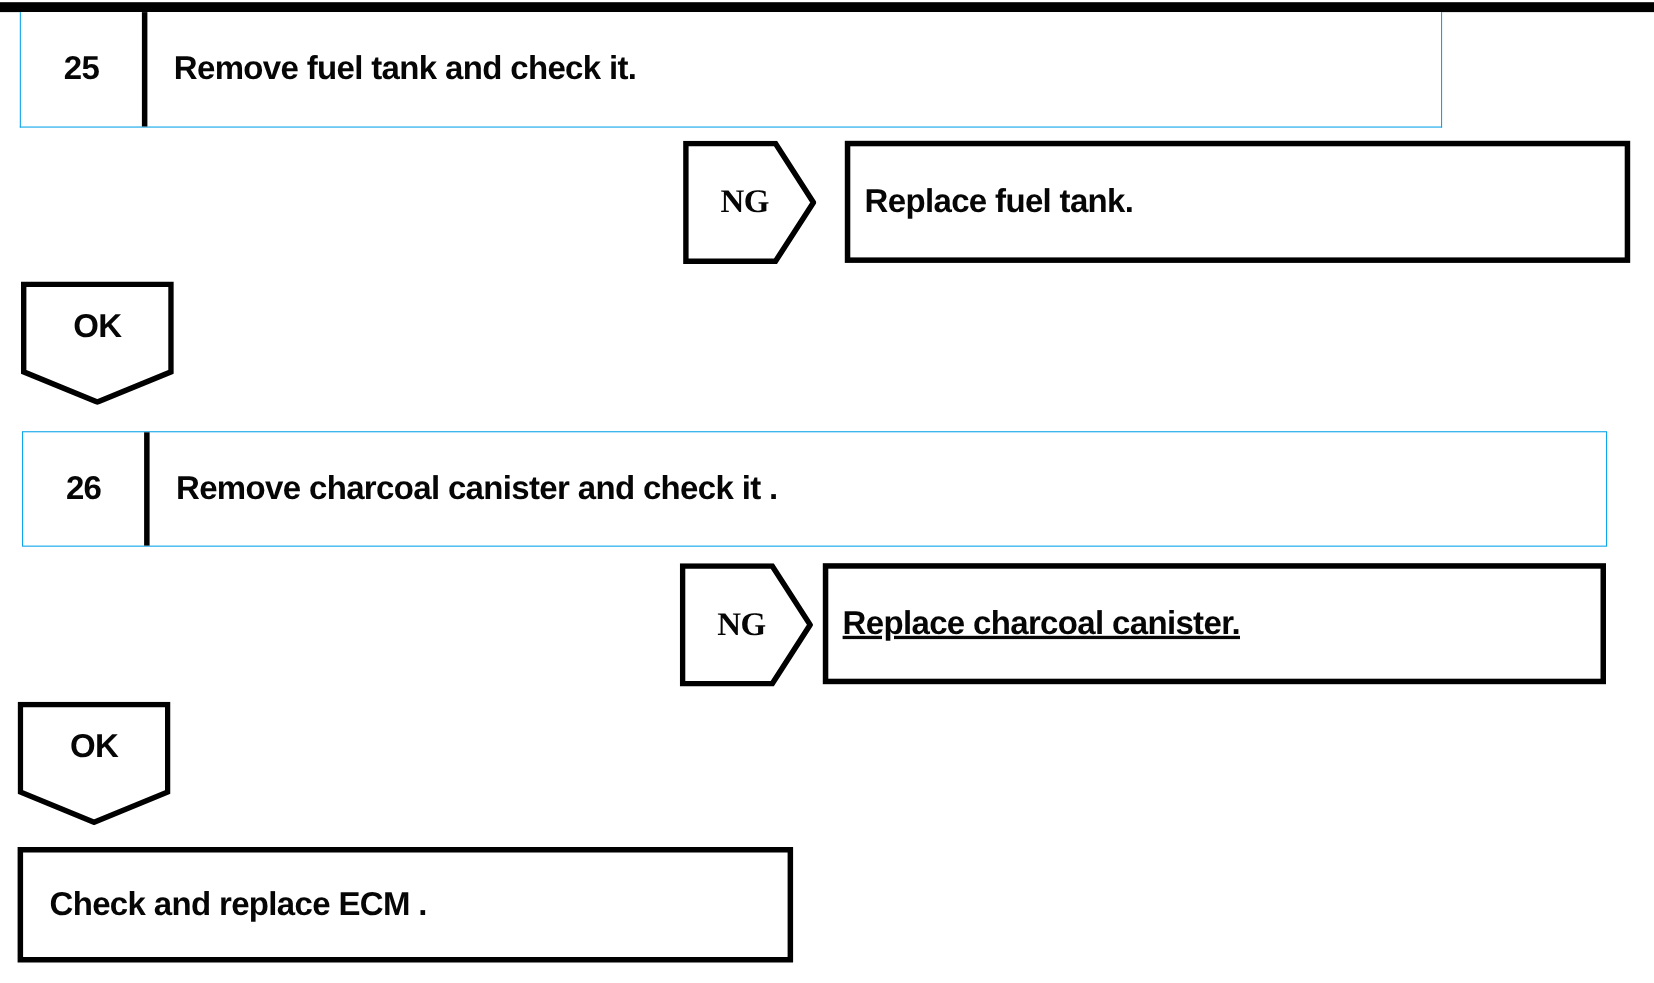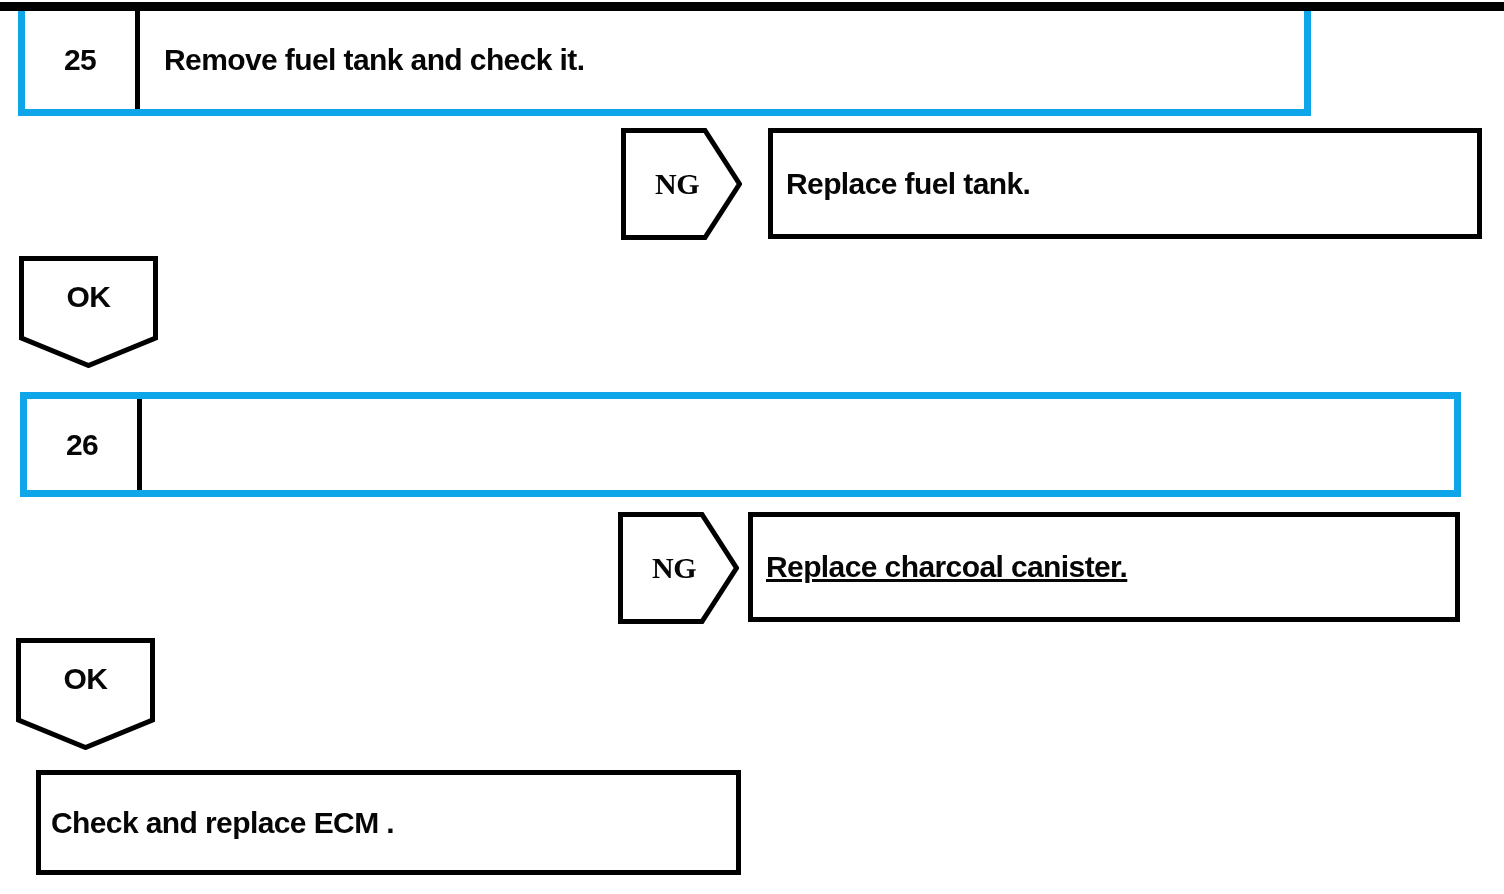--- a/index.html
+++ b/index.html
@@ -27,21 +27,21 @@
   .top-rule {
     position: absolute;
     left: 0; top: 2px;
     width: 1504px; height: 9px;
     background: #000;
   }
   
   .step-box {
     position: absolute;
     box-sizing: border-box;
-    border: 7px solid #0ea5e9;
+    border: 1px solid #0ea5e9;
     background: #fff;
     display: flex;
     flex-direction: row;
     align-items: stretch;
   }
   .step-box.no-top { border-top: none; }
   .num-cell {
     box-sizing: border-box;
     width: 115px;
     border-right: 5px solid #000;
@@ -115,37 +115,40 @@
     <svg width="139" height="112" viewBox="0 0 139 112">
       <polygon points="2.5,2.5 136.5,2.5 136.5,82 69.5,109.5 2.5,82" fill="#ffffff" stroke="#000000" stroke-width="5"></polygon>
     </svg>
     <span class="lbl ok-lbl txt">OK</span>
   </div>
 
   <div class="step-box" style="left:20px; top:392px; width:1441px; height:105px;">
     <div class="num-cell">
       <span class="txt">26</span>
     </div>
+    <div class="instr-cell">
+      <span class="txt">Remove charcoal canister and check it .</span>
+    </div>
   </div>
 
   <div class="pent" style="left:618px; top:512px; width:121px; height:112px;">
     <svg width="121" height="112" viewBox="0 0 121 112">
       <polygon points="2.5,2.5 84,2.5 118.5,56 84,109.5 2.5,109.5" fill="#ffffff" stroke="#000000" stroke-width="5"></polygon>
     </svg>
     <span class="lbl ng-lbl txt">NG</span>
   </div>
 
   <div class="action-box" style="left:748px; top:512px; width:712px; height:110px;text-decoration:underline;">
     <span class="txt">Replace charcoal canister.</span>
   </div>
 
   <div class="pent" style="left:16px; top:638px; width:139px; height:112px;">
     <svg width="139" height="112" viewBox="0 0 139 112">
       <polygon points="2.5,2.5 136.5,2.5 136.5,82 69.5,109.5 2.5,82" fill="#ffffff" stroke="#000000" stroke-width="5"></polygon>
     </svg>
     <span class="lbl ok-lbl txt">OK</span>
   </div>
 
-  <div class="action-box" style="left:36px; top:770px; width:705px; height:105px; padding-left:10px;">
+  <div class="action-box" style="left:16px; top:770px; width:705px; height:105px; padding-left:24px;">
     <span class="txt">Check and replace ECM .</span>
   </div>
 
 </div>
 
 </body></html>

